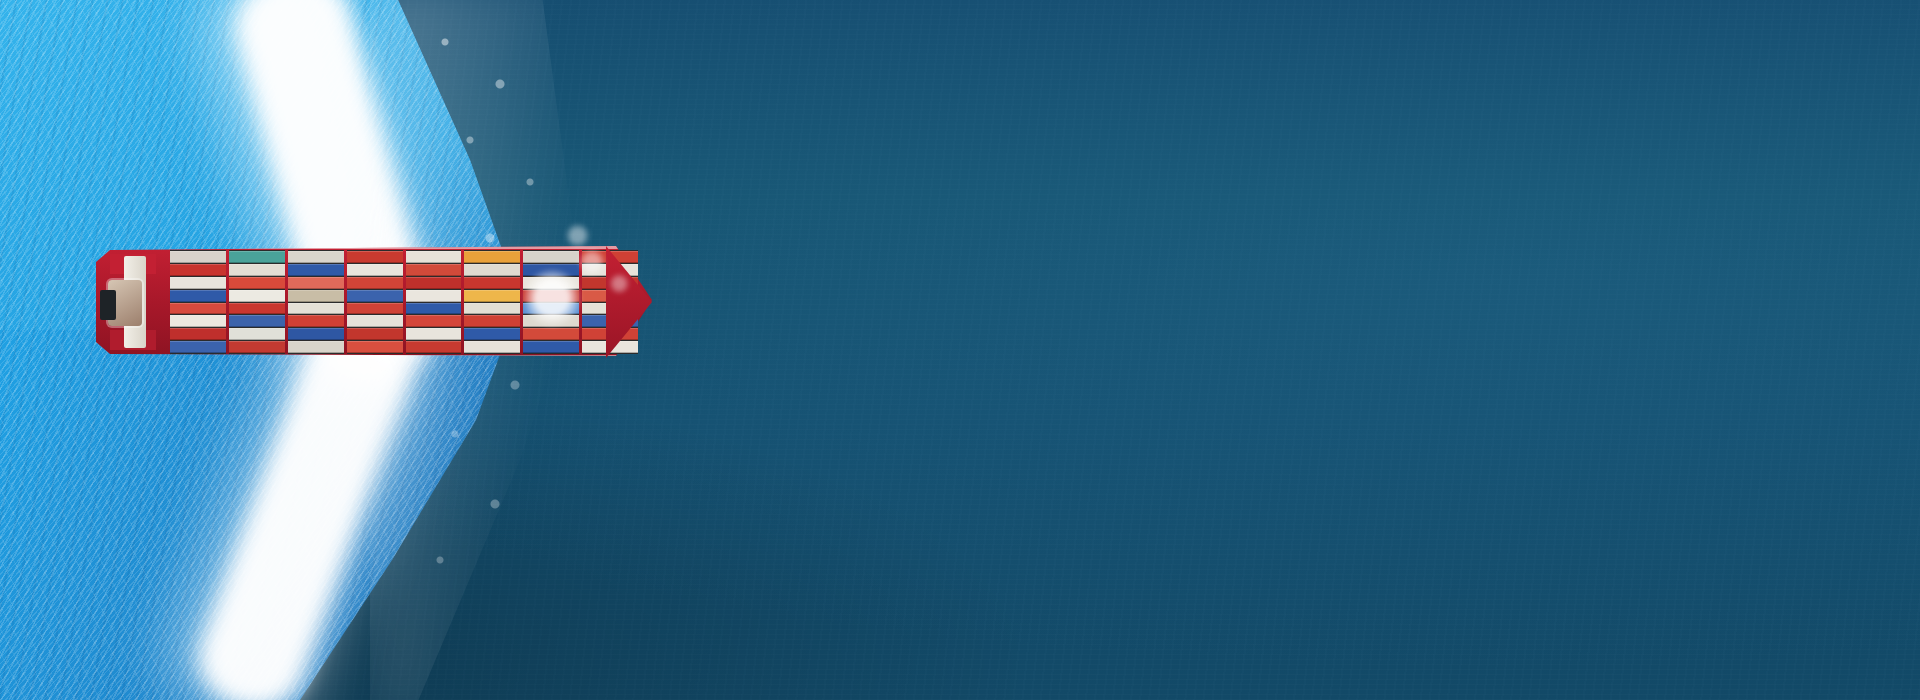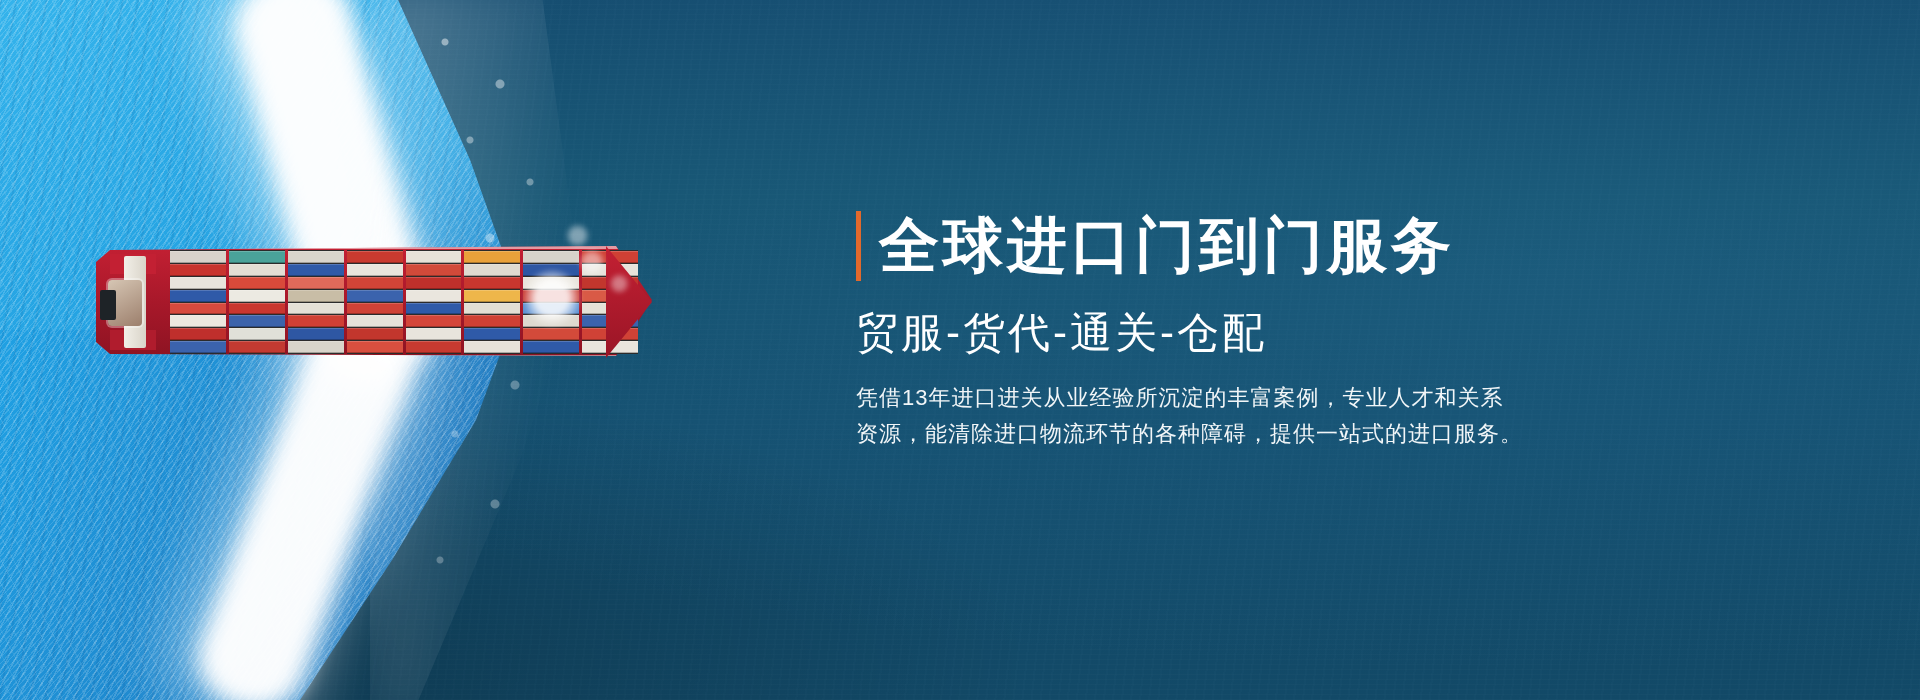--- a/index.html
+++ b/index.html
@@ -463,28 +463,13 @@
           <div class="ctr" style="background: rgb(229, 225, 215);"></div>
           <div class="ctr" style="background: rgb(59, 99, 173);"></div>
           <div class="ctr" style="background: rgb(208, 66, 54);"></div>
           <div class="ctr" style="background: rgb(233, 229, 221);"></div>
         </div>
       </div>
     <div class="ship-bow"></div>
   </div>
   <div class="ship-bow-spray"></div>
 
-  <div class="content">
-
-    <div class="headline-row">
-      <div class="accent-bar"></div>
-      <div class="headline">全球进口门到门服务</div>
-    </div>
-
-    <div class="subhead">贸服-货代-通关-仓配</div>
-
-    <div class="body-copy">
-      <span class="body-line">凭借13年进口进关从业经验所沉淀的丰富案例，专业人才和关系</span>
-      <span class="body-line">资源，能清除进口物流环节的各种障碍，提供一站式的进口服务。</span>
-    </div>
-
-  </div>
 </div>
 
 </body></html>

